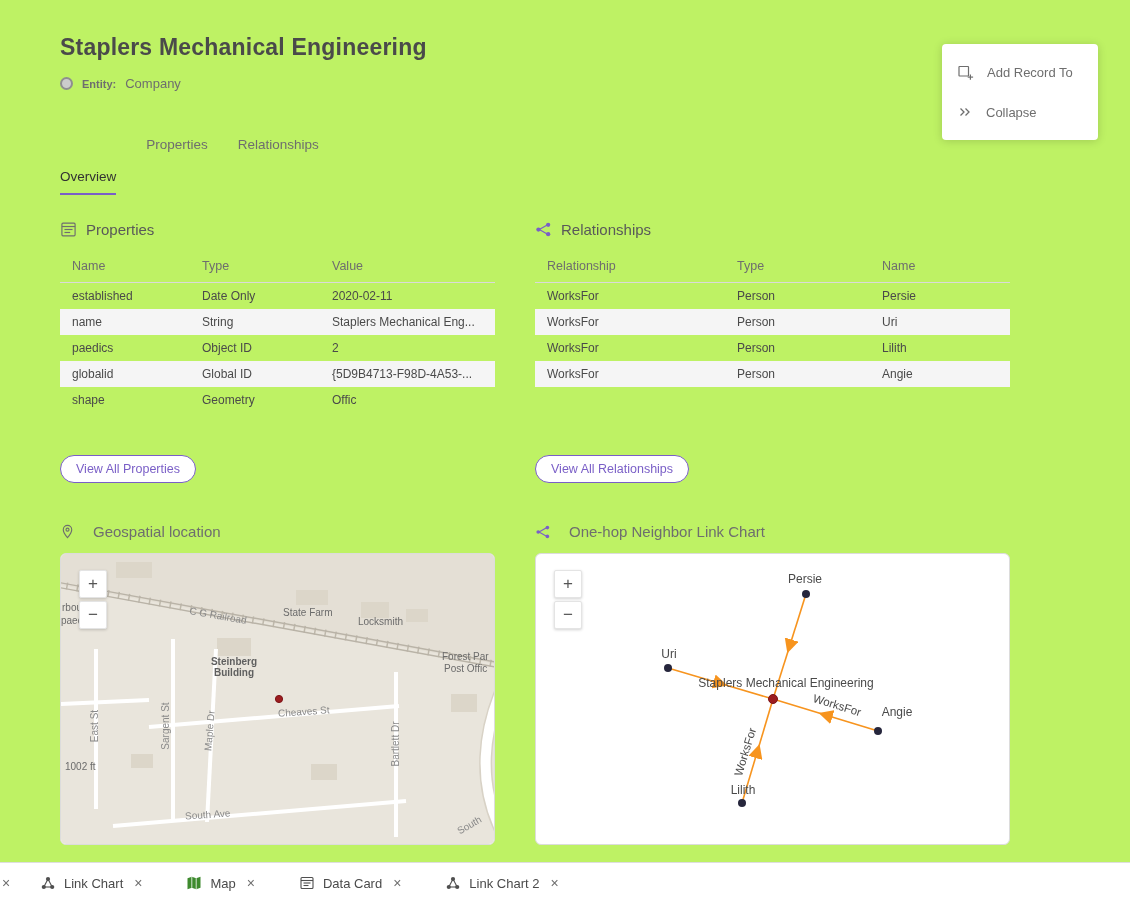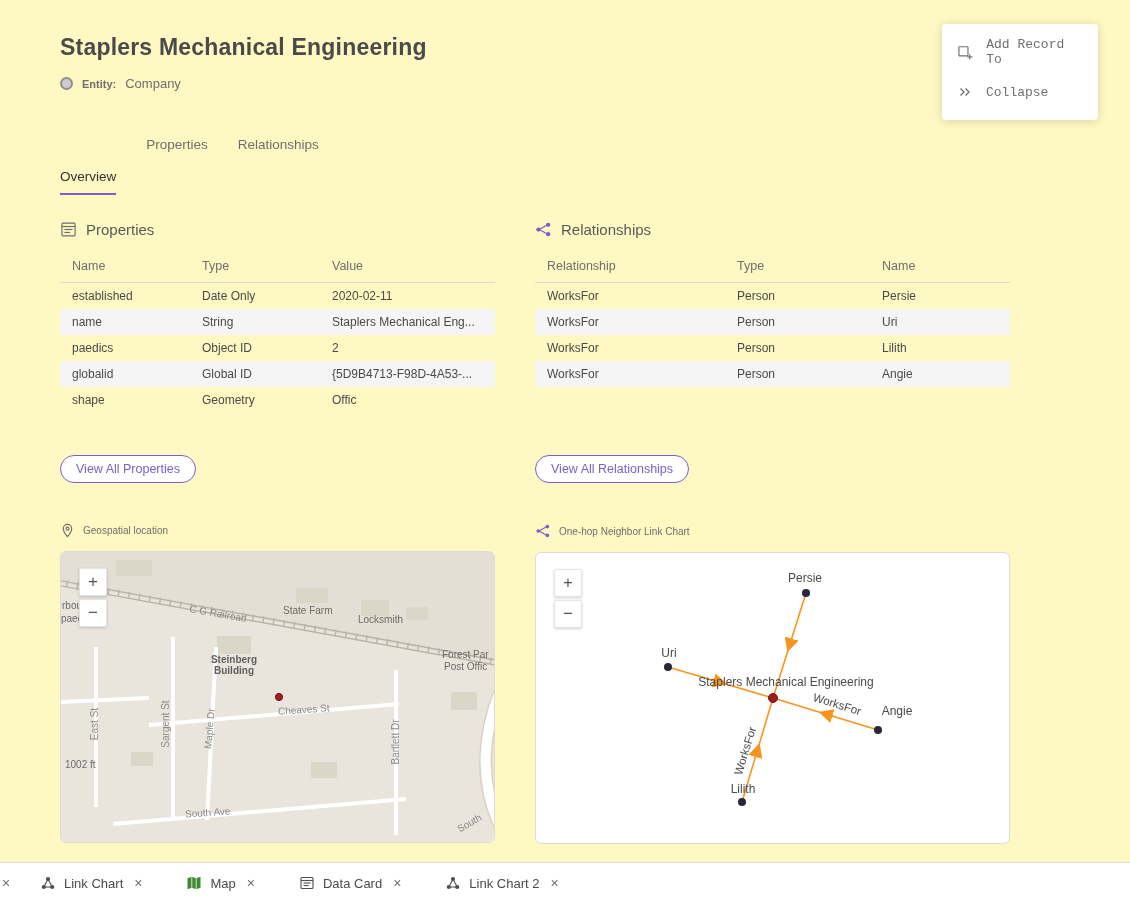--- a/index.html
+++ b/index.html
@@ -1,28 +1,28 @@
 <!DOCTYPE html>
 <html><head>
 <meta charset="utf-8">
 <style>
   * { margin:0; padding:0; box-sizing:border-box; }
   html,body { background:#fff; }
   body { font-family:"Liberation Sans", sans-serif; }
-  .page { position:relative; width:1130px; height:903px; background:#fef9c3; overflow:hidden; }
+  .page { position:relative; width:1130px; height:903px; background:#bef264; overflow:hidden; }
 
   .header { margin:34px 0 0 60px; }
   .page-title { font-size:23px; font-weight:600; color:#4a4a4a; letter-spacing:.2px; }
   .entity-row { display:flex; align-items:center; gap:9px; margin-top:15px; }
   .entity-dot { width:13px; height:13px; border-radius:50%; background:#cccccc; border:2px solid #8f8f8f; }
   .entity-label { font-size:11px; font-weight:bold; color:#6e6e6e; }
   .entity-type { font-size:13px; color:#6e6e6e; }
 
-  .menu-card { position:absolute; top:24px; right:32px; width:156px; background:#fff; border-radius:4px;
-               box-shadow:0 1px 10px rgba(0,0,0,.16); padding:8px 0; z-index:6;font-family:Liberation Mono, monospace; }
+  .menu-card { position:absolute; top:44px; right:32px; width:156px; background:#fff; border-radius:4px;
+               box-shadow:0 1px 10px rgba(0,0,0,.16); padding:8px 0; z-index:6; }
   .menu-item { display:flex; align-items:center; gap:13px; height:40px; padding:0 15px; font-size:13px; color:#6e6e6e; cursor:pointer; }
 
   .tab-row { display:flex; gap:30px; margin:46px 0 0 60px; }
   .tab { font-size:13.5px; color:#6e6e6e; padding-bottom:9px; cursor:pointer; border-bottom:2px solid transparent; }
   .tab.active { color:#323232; border-bottom:2px solid #7a5fc7;margin-top:32px; }
 
   .content { display:flex; gap:40px; margin:26px 0 0 60px; }
   .col-left { width:435px; }
   .col-right { width:475px; }
   .panel { display:flex; flex-direction:column; height:262px; }
@@ -32,21 +32,21 @@
   .data-table th { text-align:left; font-weight:400; font-size:12.5px; color:#6e6e6e;
                    padding:9px 4px 9px 12px; border-bottom:1px solid #dadada; }
   .data-table td { font-size:12px; color:#4a4a4a; padding:6px 4px 6px 12px; white-space:nowrap; overflow:hidden; }
   .data-table tbody tr:nth-child(even) { background:#f5f5f5; }
   .link { color:#7b61c9; cursor:pointer; }
 
   .view-all-row { margin-top:auto; display:flex; justify-content:flex-start; }
   .view-all-btn { font-family:inherit; font-size:12.5px; color:#7a5fc7; background:#fff; border:1px solid #7a5fc7;
                   border-radius:15px; padding:6px 15px; cursor:pointer; }
 
-  .sub-header { display:flex; align-items:center; gap:8px; margin-top:40px; font-size:10px; color:#6e6e6e; }
+  .sub-header { display:flex; align-items:center; gap:18px; margin-top:40px; font-size:15px; color:#6e6e6e; }
   .card { position:relative; margin-top:13px; height:292px; border:1px solid #dcdcdc; border-radius:6px;
           overflow:hidden; background:#fff; }
   .map-card { width:435px; }
   .chart-card { width:475px; }
 
   .zoom-ctrl { position:absolute; left:18px; top:16px; display:flex; flex-direction:column; gap:3px; z-index:3; }
   .zoom-btn { width:28px; height:28px; background:#fff; border:1px solid #e4e4e4; box-shadow:0 1px 3px rgba(0,0,0,.18);
               font-size:17px; color:#555; display:flex; align-items:center; justify-content:center;
               cursor:pointer; border-radius:2px; font-family:inherit; }
 

